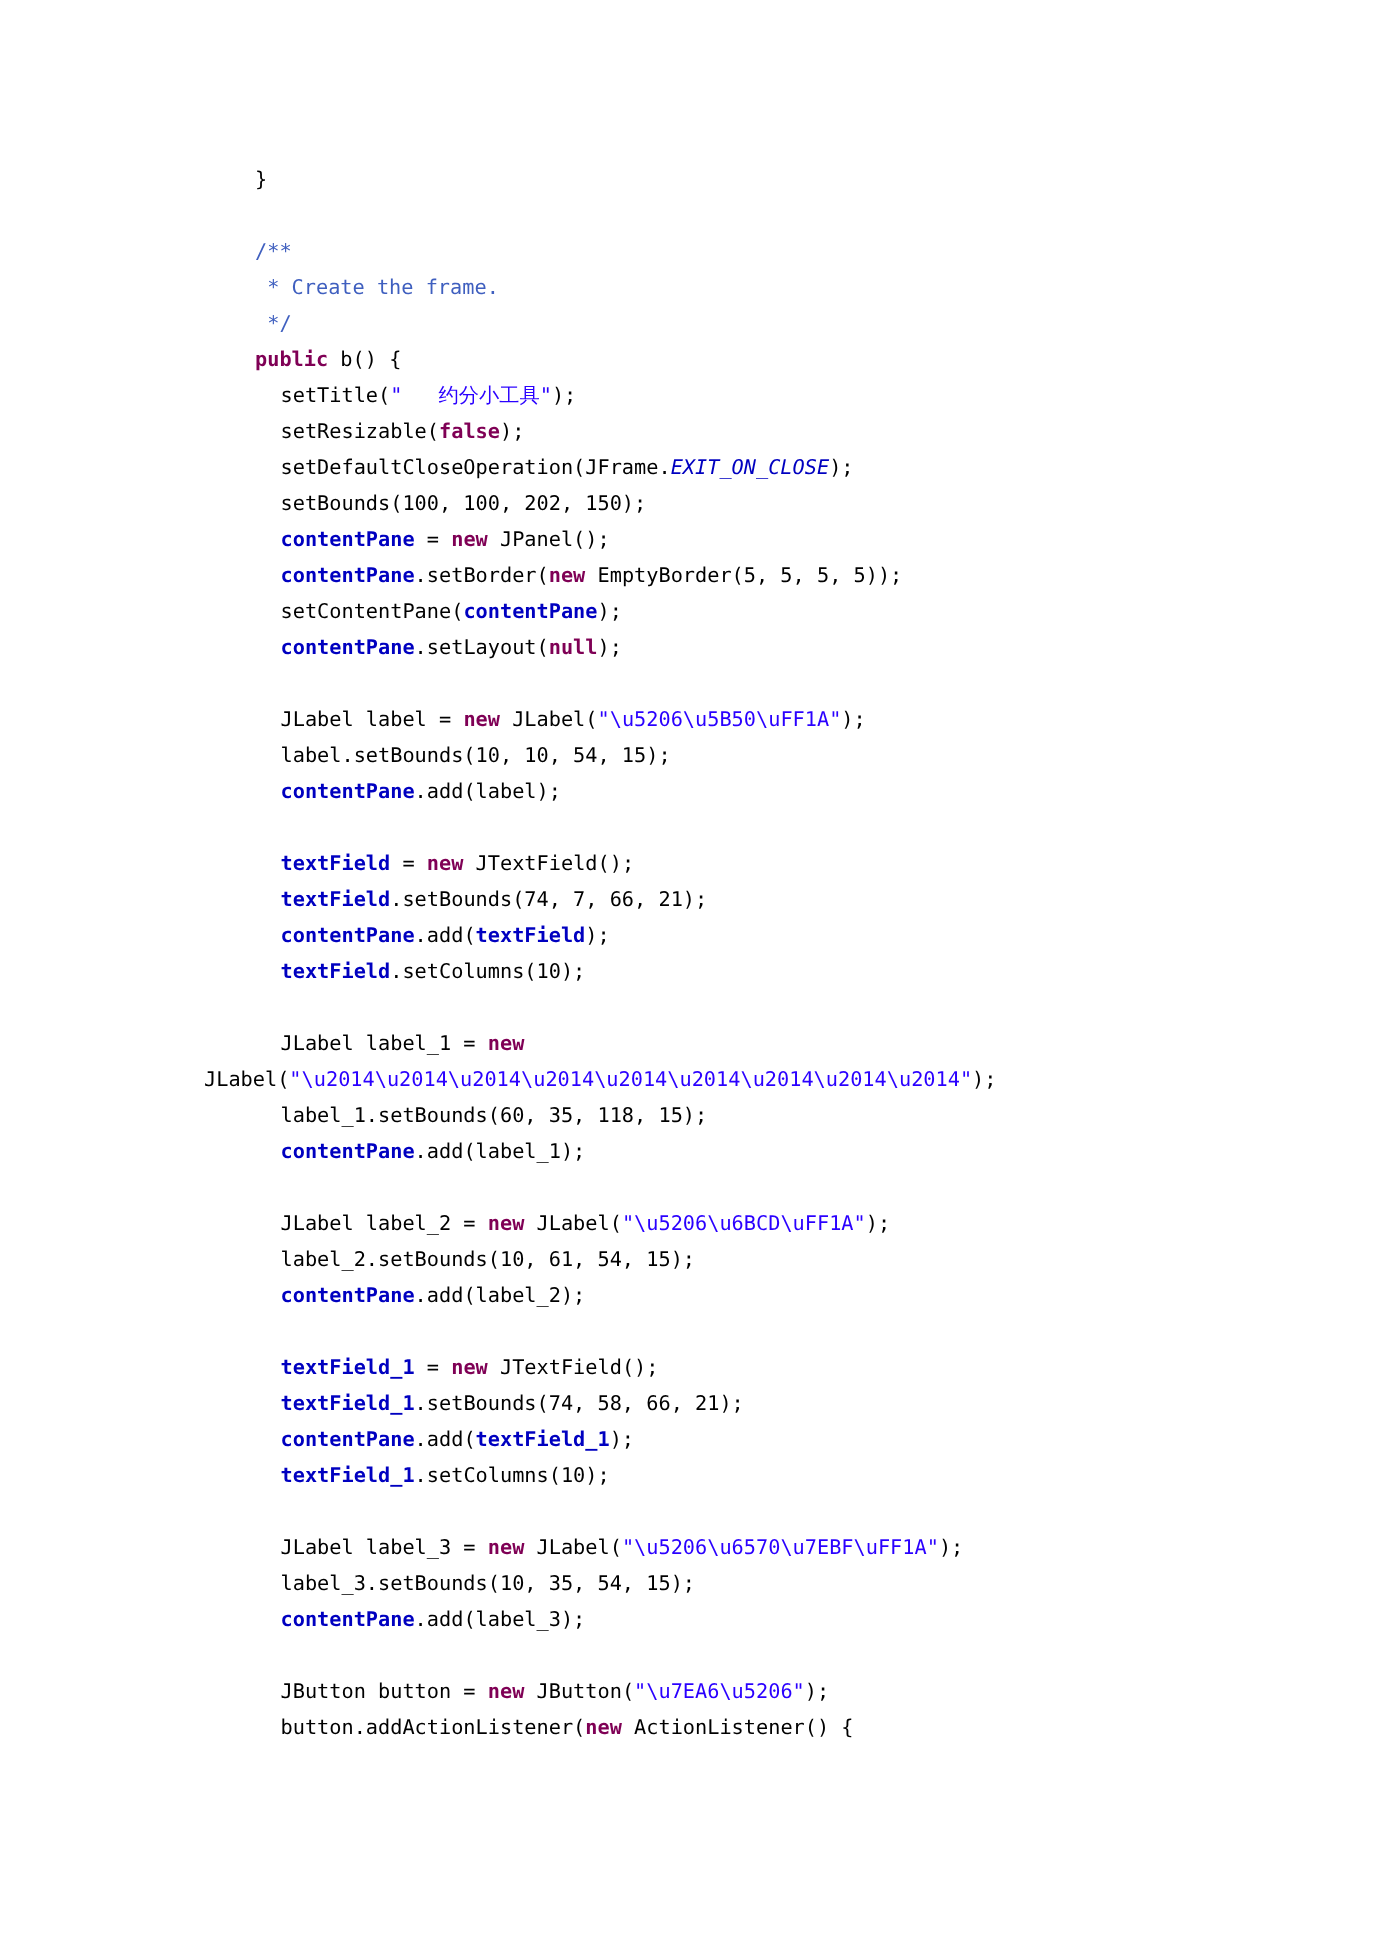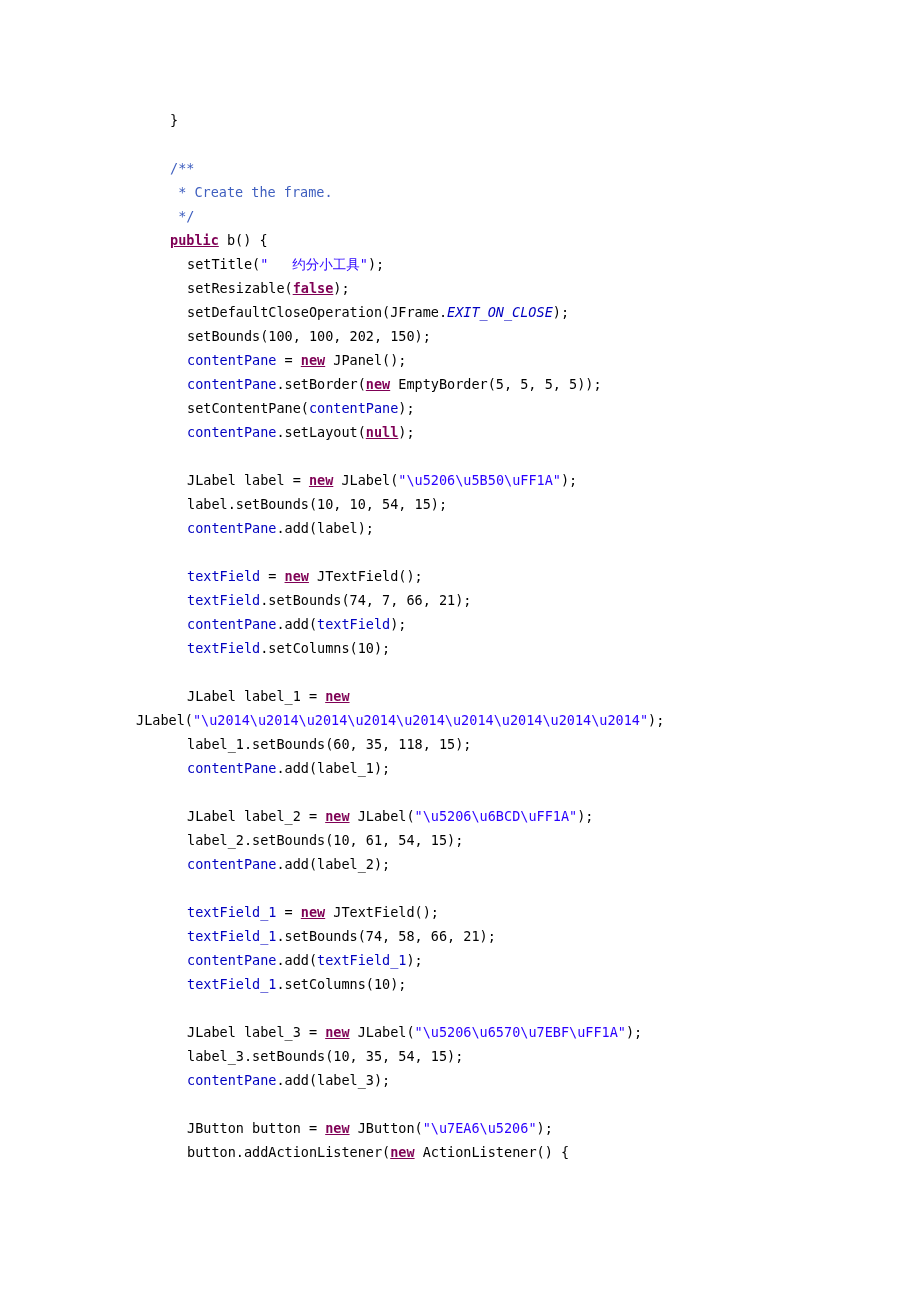--- a/index.html
+++ b/index.html
@@ -31,24 +31,24 @@
   }
   .code-line {
     height: 24px;
     white-space: pre;
   }
   .code-line.blank {
     height: 24px;
   }
   
   .t-plain    { color: #000000; }
-  .t-keyword  { color: #7f0055; font-weight: bold; text-decoration: underline; }
+  .t-keyword  { color: #7f0055; font-weight: bold; }
   .t-comment  { color: #3f5fbf; }
   .t-string   { color: #2a00ff; }
-  .t-field    { color: #0000c0; }
+  .t-field    { color: #0000c0; font-weight: bold; }
   .t-static   { color: #0000c0; font-style: italic; text-align: center; }
   .t-cjk      { font-family: "DejaVu Sans", "Liberation Sans", sans-serif; margin-left: 24px; }
 </style>
 </head>
 <body>
 
 <div id="page">
   <div id="code-listing"><div class="code-line" style="padding-left: 34px;"><span class="t-plain">}</span></div><div class="code-line blank" style="padding-left: 0px;"></div><div class="code-line" style="padding-left: 34px;"><span class="t-comment">/**</span></div><div class="code-line" style="padding-left: 34px;"><span class="t-comment"> * Create the frame.</span></div><div class="code-line" style="padding-left: 34px;"><span class="t-comment"> */</span></div><div class="code-line" style="padding-left: 34px;"><span class="t-keyword">public</span><span class="t-plain"> b() {</span></div><div class="code-line" style="padding-left: 51px;"><span class="t-plain">setTitle(</span><span class="t-string">"</span><span class="t-string t-cjk">约分小工具</span><span class="t-string">"</span><span class="t-plain">);</span></div><div class="code-line" style="padding-left: 51px;"><span class="t-plain">setResizable(</span><span class="t-keyword">false</span><span class="t-plain">);</span></div><div class="code-line" style="padding-left: 51px;"><span class="t-plain">setDefaultCloseOperation(JFrame.</span><span class="t-static">EXIT_ON_CLOSE</span><span class="t-plain">);</span></div><div class="code-line" style="padding-left: 51px;"><span class="t-plain">setBounds(100, 100, 202, 150);</span></div><div class="code-line" style="padding-left: 51px;"><span class="t-field">contentPane</span><span class="t-plain"> = </span><span class="t-keyword">new</span><span class="t-plain"> JPanel();</span></div><div class="code-line" style="padding-left: 51px;"><span class="t-field">contentPane</span><span class="t-plain">.setBorder(</span><span class="t-keyword">new</span><span class="t-plain"> EmptyBorder(5, 5, 5, 5));</span></div><div class="code-line" style="padding-left: 51px;"><span class="t-plain">setContentPane(</span><span class="t-field">contentPane</span><span class="t-plain">);</span></div><div class="code-line" style="padding-left: 51px;"><span class="t-field">contentPane</span><span class="t-plain">.setLayout(</span><span class="t-keyword">null</span><span class="t-plain">);</span></div><div class="code-line blank" style="padding-left: 0px;"></div><div class="code-line" style="padding-left: 51px;"><span class="t-plain">JLabel label = </span><span class="t-keyword">new</span><span class="t-plain"> JLabel(</span><span class="t-string">"\u5206\u5B50\uFF1A"</span><span class="t-plain">);</span></div><div class="code-line" style="padding-left: 51px;"><span class="t-plain">label.setBounds(10, 10, 54, 15);</span></div><div class="code-line" style="padding-left: 51px;"><span class="t-field">contentPane</span><span class="t-plain">.add(label);</span></div><div class="code-line blank" style="padding-left: 0px;"></div><div class="code-line" style="padding-left: 51px;"><span class="t-field">textField</span><span class="t-plain"> = </span><span class="t-keyword">new</span><span class="t-plain"> JTextField();</span></div><div class="code-line" style="padding-left: 51px;"><span class="t-field">textField</span><span class="t-plain">.setBounds(74, 7, 66, 21);</span></div><div class="code-line" style="padding-left: 51px;"><span class="t-field">contentPane</span><span class="t-plain">.add(</span><span class="t-field">textField</span><span class="t-plain">);</span></div><div class="code-line" style="padding-left: 51px;"><span class="t-field">textField</span><span class="t-plain">.setColumns(10);</span></div><div class="code-line blank" style="padding-left: 0px;"></div><div class="code-line" style="padding-left: 51px;"><span class="t-plain">JLabel label_1 = </span><span class="t-keyword">new</span></div><div class="code-line"><span class="t-plain">JLabel(</span><span class="t-string">"\u2014\u2014\u2014\u2014\u2014\u2014\u2014\u2014\u2014"</span><span class="t-plain">);</span></div><div class="code-line" style="padding-left: 51px;"><span class="t-plain">label_1.setBounds(60, 35, 118, 15);</span></div><div class="code-line" style="padding-left: 51px;"><span class="t-field">contentPane</span><span class="t-plain">.add(label_1);</span></div><div class="code-line blank" style="padding-left: 0px;"></div><div class="code-line" style="padding-left: 51px;"><span class="t-plain">JLabel label_2 = </span><span class="t-keyword">new</span><span class="t-plain"> JLabel(</span><span class="t-string">"\u5206\u6BCD\uFF1A"</span><span class="t-plain">);</span></div><div class="code-line" style="padding-left: 51px;"><span class="t-plain">label_2.setBounds(10, 61, 54, 15);</span></div><div class="code-line" style="padding-left: 51px;"><span class="t-field">contentPane</span><span class="t-plain">.add(label_2);</span></div><div class="code-line blank" style="padding-left: 0px;"></div><div class="code-line" style="padding-left: 51px;"><span class="t-field">textField_1</span><span class="t-plain"> = </span><span class="t-keyword">new</span><span class="t-plain"> JTextField();</span></div><div class="code-line" style="padding-left: 51px;"><span class="t-field">textField_1</span><span class="t-plain">.setBounds(74, 58, 66, 21);</span></div><div class="code-line" style="padding-left: 51px;"><span class="t-field">contentPane</span><span class="t-plain">.add(</span><span class="t-field">textField_1</span><span class="t-plain">);</span></div><div class="code-line" style="padding-left: 51px;"><span class="t-field">textField_1</span><span class="t-plain">.setColumns(10);</span></div><div class="code-line blank" style="padding-left: 0px;"></div><div class="code-line" style="padding-left: 51px;"><span class="t-plain">JLabel label_3 = </span><span class="t-keyword">new</span><span class="t-plain"> JLabel(</span><span class="t-string">"\u5206\u6570\u7EBF\uFF1A"</span><span class="t-plain">);</span></div><div class="code-line" style="padding-left: 51px;"><span class="t-plain">label_3.setBounds(10, 35, 54, 15);</span></div><div class="code-line" style="padding-left: 51px;"><span class="t-field">contentPane</span><span class="t-plain">.add(label_3);</span></div><div class="code-line blank" style="padding-left: 0px;"></div><div class="code-line" style="padding-left: 51px;"><span class="t-plain">JButton button = </span><span class="t-keyword">new</span><span class="t-plain"> JButton(</span><span class="t-string">"\u7EA6\u5206"</span><span class="t-plain">);</span></div><div class="code-line" style="padding-left: 51px;"><span class="t-plain">button.addActionListener(</span><span class="t-keyword">new</span><span class="t-plain"> ActionListener() {</span></div></div>
 </div>
 

